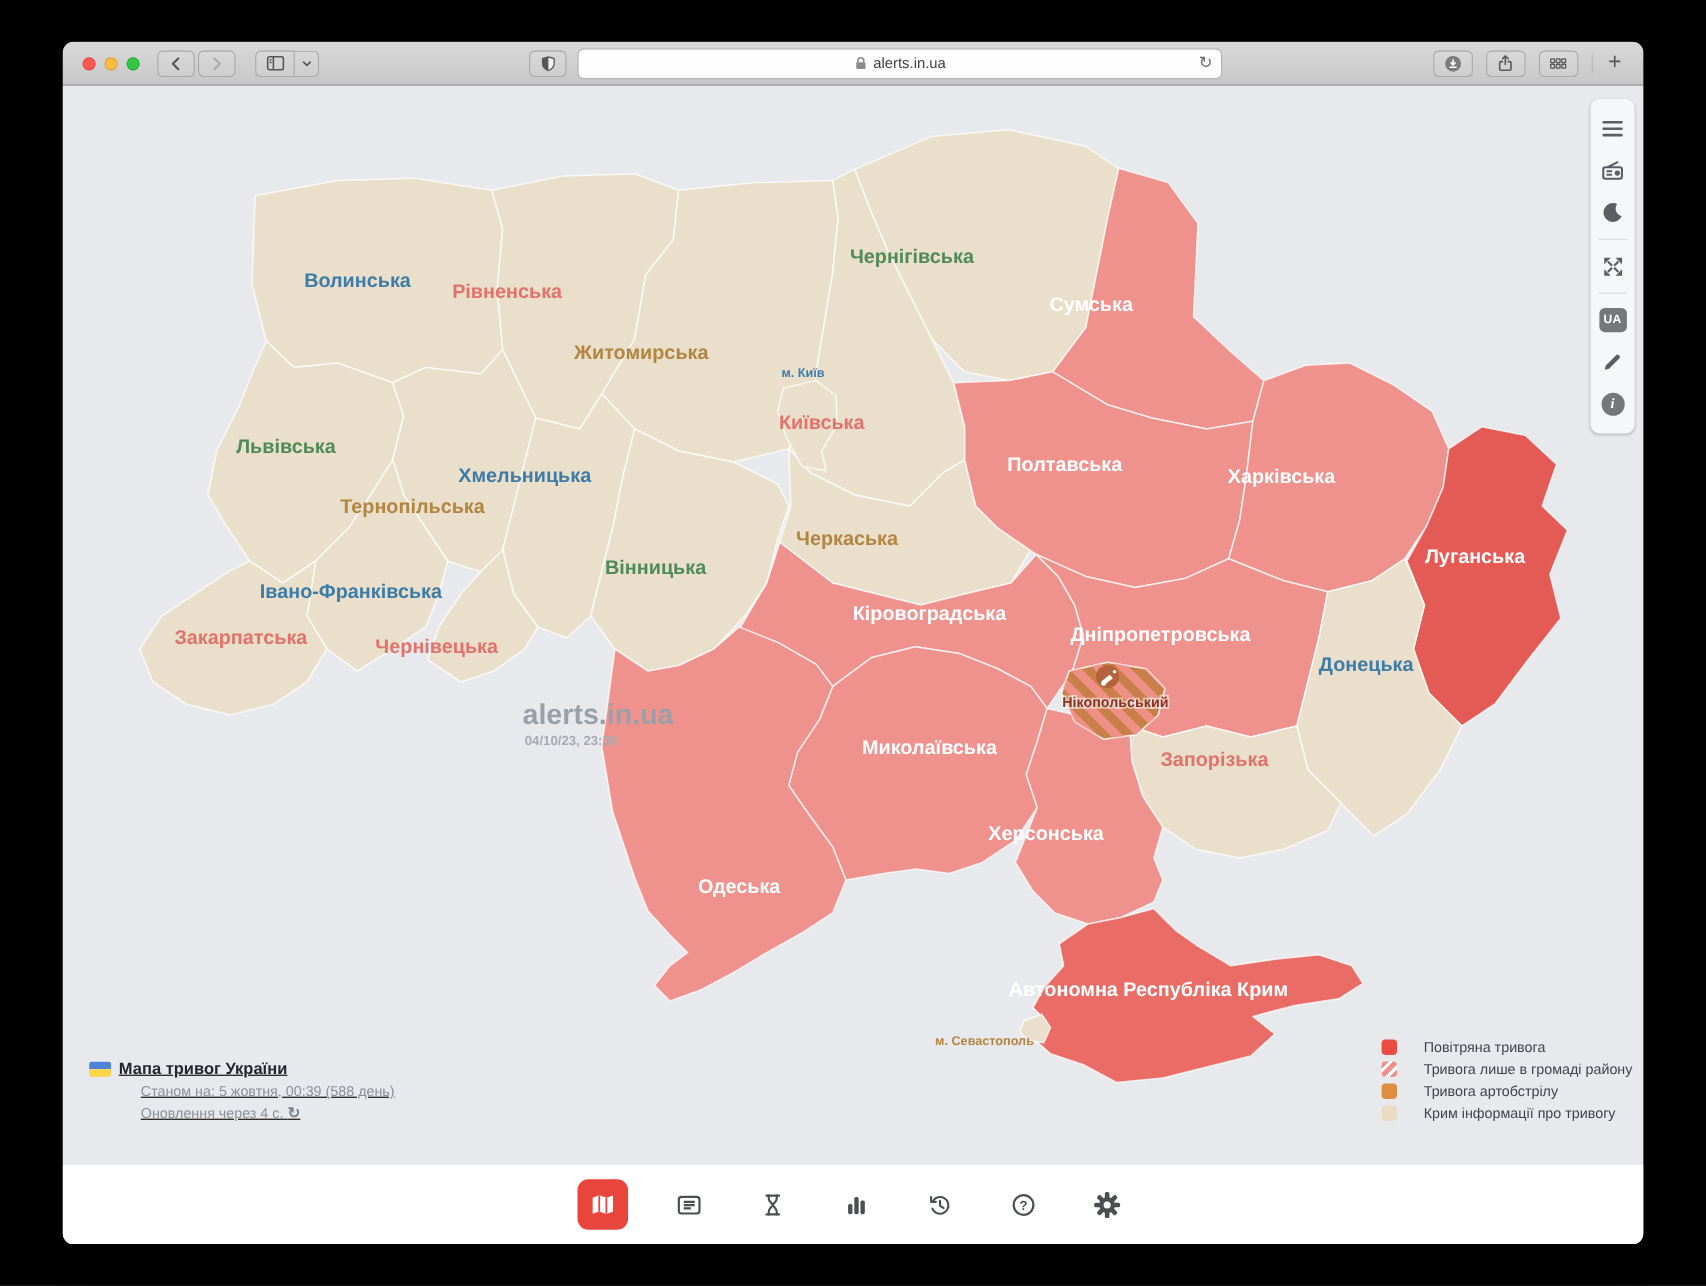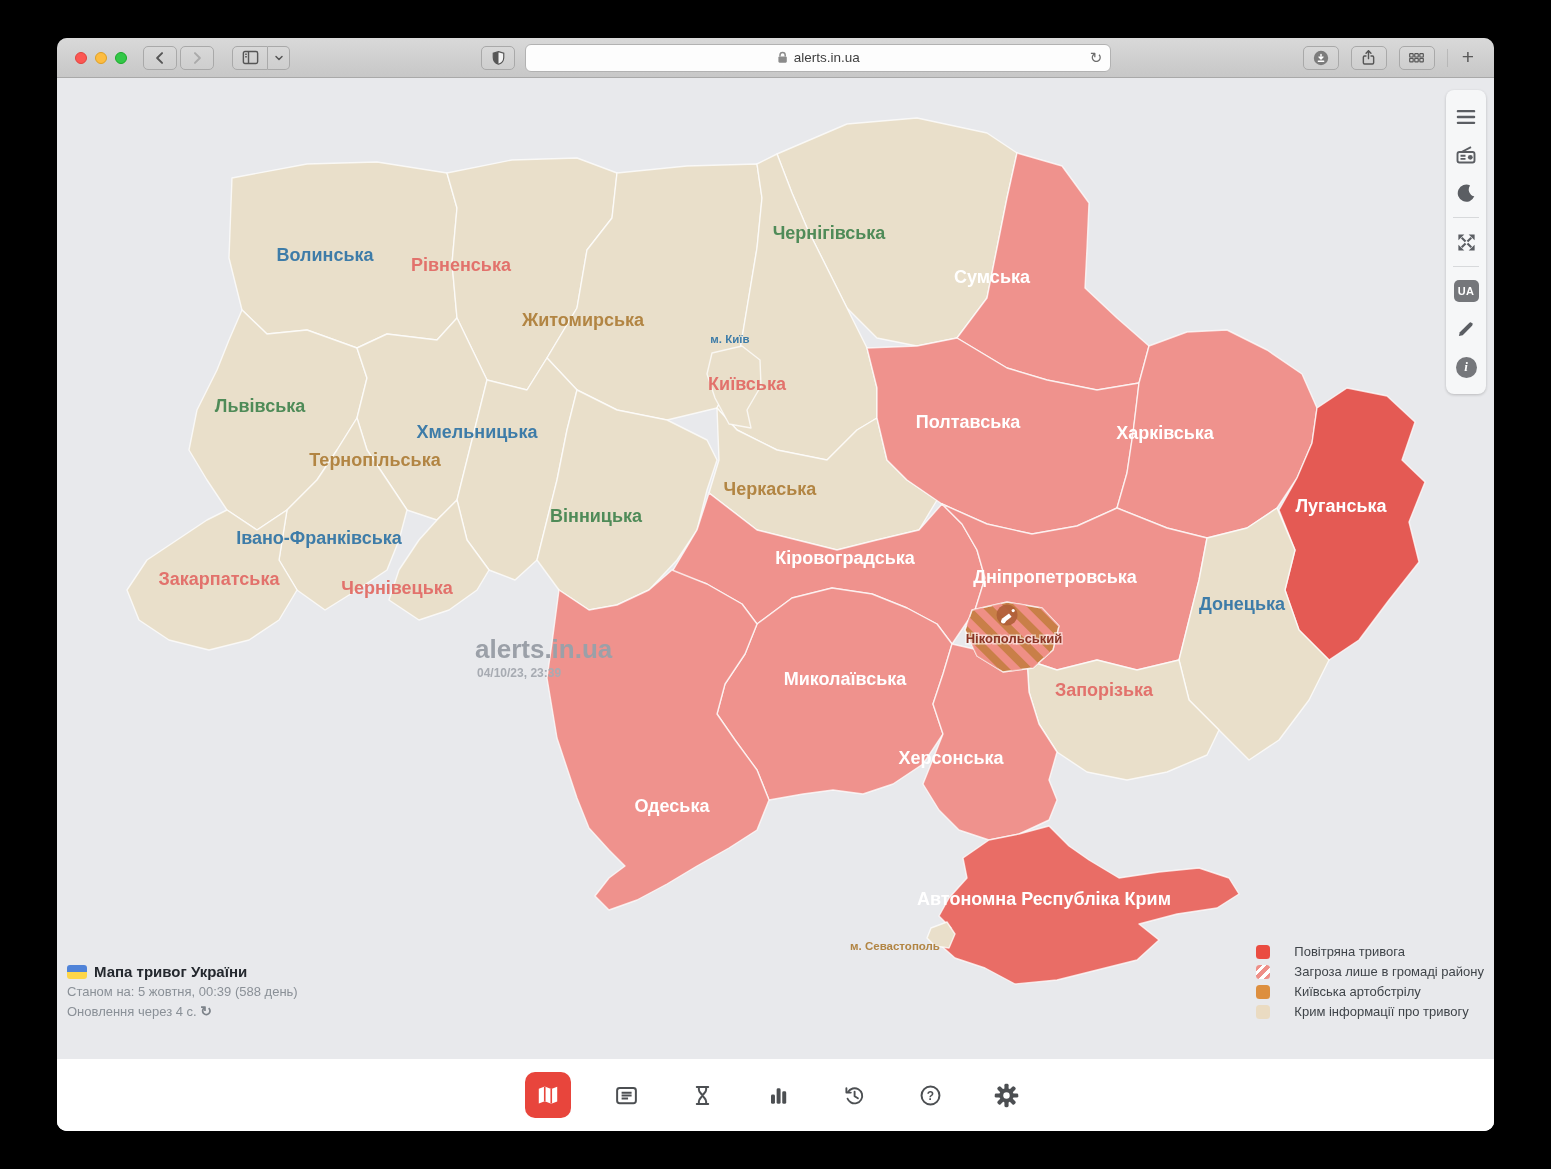--- a/index.html
+++ b/index.html
@@ -36,27 +36,27 @@
   
   .side-toolbar{position:absolute;top:12px;right:8px;width:40px;background:#f6f7f8;border-radius:8px;
                 box-shadow:0 1px 3px rgba(0,0,0,.2);display:flex;flex-direction:column;align-items:center;padding:8px 0;}
   .st-item{width:40px;height:38px;display:flex;align-items:center;justify-content:center;}
   .st-div{width:26px;height:1px;background:#d7d9db;margin:5px 0;}
   .ua-badge{width:25px;height:22px;background:#75777b;border-radius:5px;color:#fff;font-size:11px;font-weight:700;
             display:flex;align-items:center;justify-content:center;letter-spacing:.4px;}
   .info-circle{width:21px;height:21px;border-radius:50%;background:#75777b;color:#fff;display:flex;align-items:center;
                justify-content:center;font-family:"Liberation Serif",serif;font-style:italic;font-weight:700;font-size:13px;}
   
-  .info-block{position:absolute;left:10px;bottom:112px;}
+  .info-block{position:absolute;left:24px;bottom:112px;text-decoration:underline;}
   .info-title-row{display:flex;align-items:center;gap:7px;}
   .flag{width:20px;height:14px;border-radius:3px;overflow:hidden;display:inline-block;}
   .flag .b{height:7px;background:#5083d8;}
   .flag .y{height:7px;background:#fdd64a;}
   .info-title{font-size:15px;font-weight:700;color:#24282e;}
-  .info-sub{font-size:13px;color:#8a9097;margin-top:4px;}
+  .info-sub{font-size:13px;color:#8a9097;margin-top:4px;margin-left:47px;}
   .refresh-ic{font-weight:700;color:#7d838a;font-size:14px;}
   
   .legend{position:absolute;right:10px;bottom:112px;display:flex;flex-direction:column;gap:5px;}
   .legend-row{display:flex;align-items:center;gap:24px;justify-content:flex-start;}
   .swatch{width:14px;height:14px;border-radius:3.5px;flex:0 0 auto;}
   .legend-label{font-size:13px;color:#3f4449;}
   
   .bottom-bar{position:absolute;left:0;bottom:0;width:100%;height:72px;background:#fff;display:flex;
               align-items:center;justify-content:center;gap:36px;}
   .bn-btn{width:40px;height:40px;display:flex;align-items:center;justify-content:center;border-radius:10px;}
@@ -301,25 +301,25 @@
       <div class="info-sub"><span>Оновлення через 4 с.</span> <span class="refresh-ic">↻</span></div>
     </div>
 
     <div class="legend">
       <div class="legend-row">
           <span class="swatch" id="sw0" style="background: rgb(234, 76, 65);"></span>
           <span class="legend-label">Повітряна тривога</span>
         </div>
       <div class="legend-row">
           <span class="swatch" id="sw1" style="background: repeating-linear-gradient(135deg, rgb(238, 143, 136) 0px, rgb(238, 143, 136) 4.5px, rgb(255, 255, 255) 4.5px, rgb(255, 255, 255) 7.5px);"></span>
-          <span class="legend-label">Загроза лише в громаді району</span>
+          <span class="legend-label">Тривога лише в громаді району</span>
         </div>
       <div class="legend-row">
           <span class="swatch" id="sw2" style="background: rgb(221, 143, 63);"></span>
-          <span class="legend-label">Київська артобстрілу</span>
+          <span class="legend-label">Тривога артобстрілу</span>
         </div>
       <div class="legend-row">
           <span class="swatch" id="sw3" style="background: rgb(234, 219, 194);"></span>
           <span class="legend-label">Крим інформації про тривогу</span>
         </div>
     </div>
 
     <div class="bottom-bar">
       <div class="bn-btn active">
         <svg width="26" height="26" viewBox="0 0 24 24">

